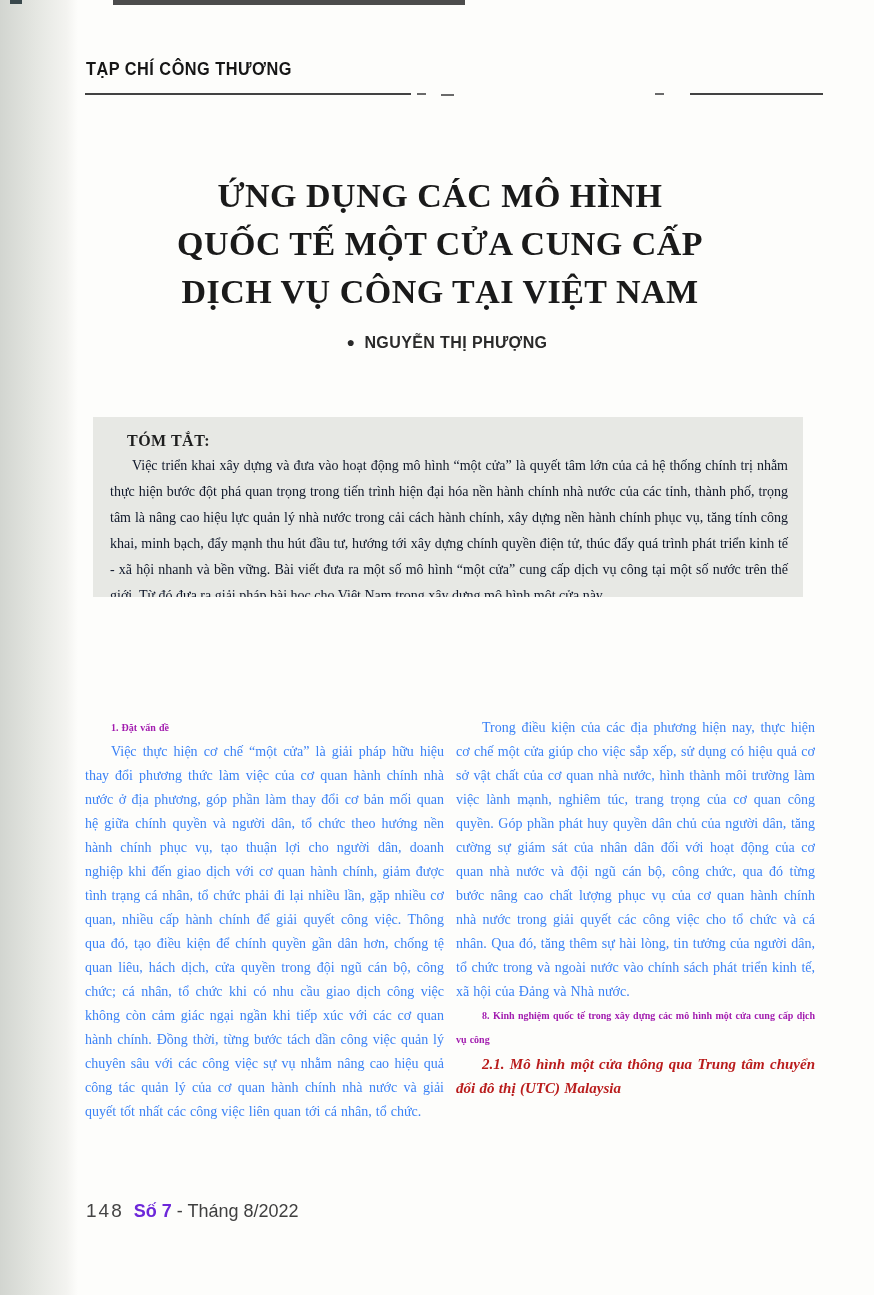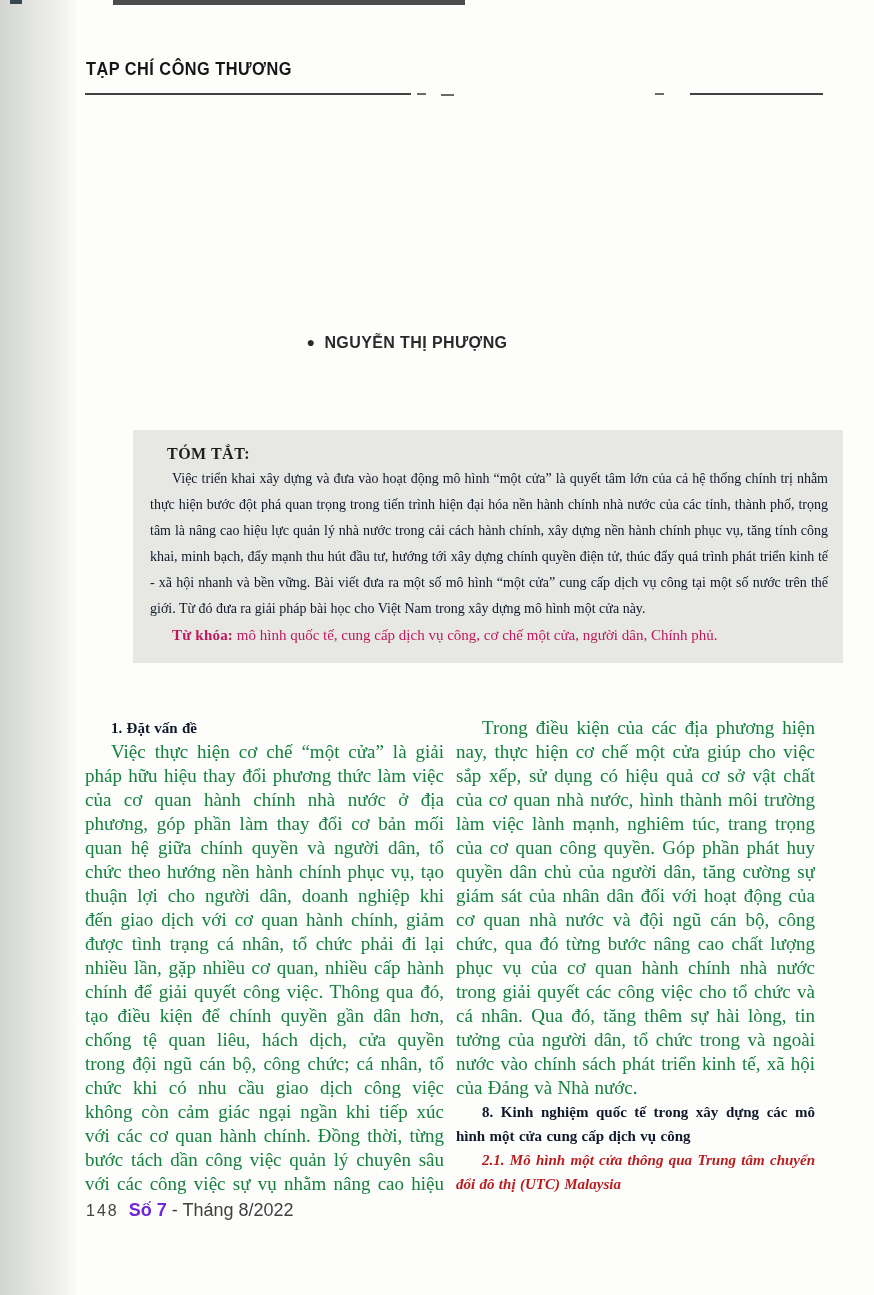--- a/index.html
+++ b/index.html
@@ -30,68 +30,73 @@
   .rule-right{left:690px;top:93px;width:133px;}
 
   
   .title{position:absolute;left:110px;width:660px;top:149px;text-align:center;
     font-weight:bold;font-size:34px;line-height:48px;letter-spacing:.5px;color:#1a1a1a;}
   .title .tline{display:block;}
 
   
   .author-row{position:absolute;left:0;width:814px;top:334px;text-align:center;
     font-family:"Liberation Sans", sans-serif;font-weight:bold;font-size:16px;
-    letter-spacing:.4px;color:#2a2a2a;}
+    letter-spacing:.4px;color:#2a2a2a;padding-left:40px;}
   .author-row .bullet{font-size:14px;margin-right:9px;position:relative;top:-1px;}
 
   
-  .abstract{position:absolute;left:93px;top:430px;width:710px;height:233px;
-    background:#e7e8e4;overflow:hidden;margin-left:40px;}
+  .abstract{position:absolute;left:93px;top:417px;width:710px;height:180px;
+    background:#e7e8e4;overflow:hidden;}
   .abstract-heading{margin:15px 16px 0 34px;font-weight:bold;font-size:16px;
     letter-spacing:.5px;color:#1e1e1e;}
   .abstract-body{margin:3px 15px 0 17px;text-align:justify;font-size:14px;
     line-height:26px;text-indent:22px;color:#0f172a;}
   .abstract-keywords{margin:0 15px 0 17px;text-align:justify;font-size:15px;
     line-height:26px;text-indent:22px;color:#be185d;}
   .abstract-keywords b{letter-spacing:.2px;}
 
   
   .col{position:absolute;top:716px;width:359px;height:482px;overflow:hidden;}
   .col-left{left:85px;}
   .col-right{left:456px;}
-  .col p{margin:0;text-align:justify;font-size:19px;line-height:24px;
-    text-indent:26px;word-spacing:.6px;color:#15803d;}
-  .col .sec-heading{font-weight:bold;text-indent:26px;font-size:15px;line-height:24px;
-    margin:0;text-align:justify;color:#0f172a;}
+  .col p{margin:0;text-align:justify;font-size:14px;line-height:24px;
+    text-indent:26px;word-spacing:.6px;color:#3b82f6;}
+  .col .sec-heading{font-weight:bold;text-indent:26px;font-size:10px;line-height:24px;
+    margin:0;text-align:justify;color:#a21caf;}
   .col .sub-heading{font-weight:bold;font-style:italic;text-indent:26px;font-size:15px;
     line-height:24px;margin:0;text-align:justify;color:#b91c1c;}
 
   
   .footer{position:absolute;left:86px;top:1200px;display:flex;align-items:baseline;
     font-family:"Liberation Sans", sans-serif;color:#3a3a3a;}
-  .footer .pagenum{font-size:16px;letter-spacing:2px;font-weight:normal;color:#444;}
+  .footer .pagenum{font-size:19px;letter-spacing:2px;font-weight:normal;color:#444;}
   .footer .issue{font-weight:bold;font-size:18px;margin-left:10px;color:#6d28d9;}
   .footer .date{font-size:18px;white-space:pre;color:#3f3f3f;}
 </style>
 </head>
 <body>
 
 <div class="page">
 
   <div class="gutter"></div>
   <div class="corner-mark"></div>
   <div class="top-bar"></div>
 
   <div class="journal">TẠP CHÍ CÔNG THƯƠNG</div>
   <div class="rule rule-main"></div>
   <div class="rule rule-d1"></div>
   <div class="rule rule-d2"></div>
   <div class="rule rule-d3"></div>
   <div class="rule rule-right"></div>
 
+  <h1 class="title">
+    <span class="tline">ỨNG DỤNG CÁC MÔ HÌNH</span>
+    <span class="tline">QUỐC TẾ MỘT CỬA CUNG CẤP</span>
+    <span class="tline">DỊCH VỤ CÔNG TẠI VIỆT NAM</span>
+  </h1>
 
   <div class="author-row">
     <span class="bullet">●</span><span>NGUYỄN THỊ PHƯỢNG</span>
   </div>
 
   <div class="abstract">
     <div class="abstract-heading">TÓM TẮT:</div>
     <p class="abstract-body">Việc triển khai xây dựng và đưa vào hoạt động mô hình “một cửa” là quyết tâm lớn của cả hệ thống chính trị nhằm thực hiện bước đột phá quan trọng trong tiến trình hiện đại hóa nền hành chính nhà nước của các tỉnh, thành phố, trọng tâm là nâng cao hiệu lực quản lý nhà nước trong cải cách hành chính, xây dựng nền hành chính phục vụ, tăng tính công khai, minh bạch, đẩy mạnh thu hút đầu tư, hướng tới xây dựng chính quyền điện tử, thúc đẩy quá trình phát triển kinh tế - xã hội nhanh và bền vững. Bài viết đưa ra một số mô hình “một cửa” cung cấp dịch vụ công tại một số nước trên thế giới. Từ đó đưa ra giải pháp bài học cho Việt Nam trong xây dựng mô hình một cửa này.</p>
     <p class="abstract-keywords"><b>Từ khóa:</b><span> mô hình quốc tế, cung cấp dịch vụ công, cơ chế một cửa, người dân, Chính phủ.</span></p>
   </div>

